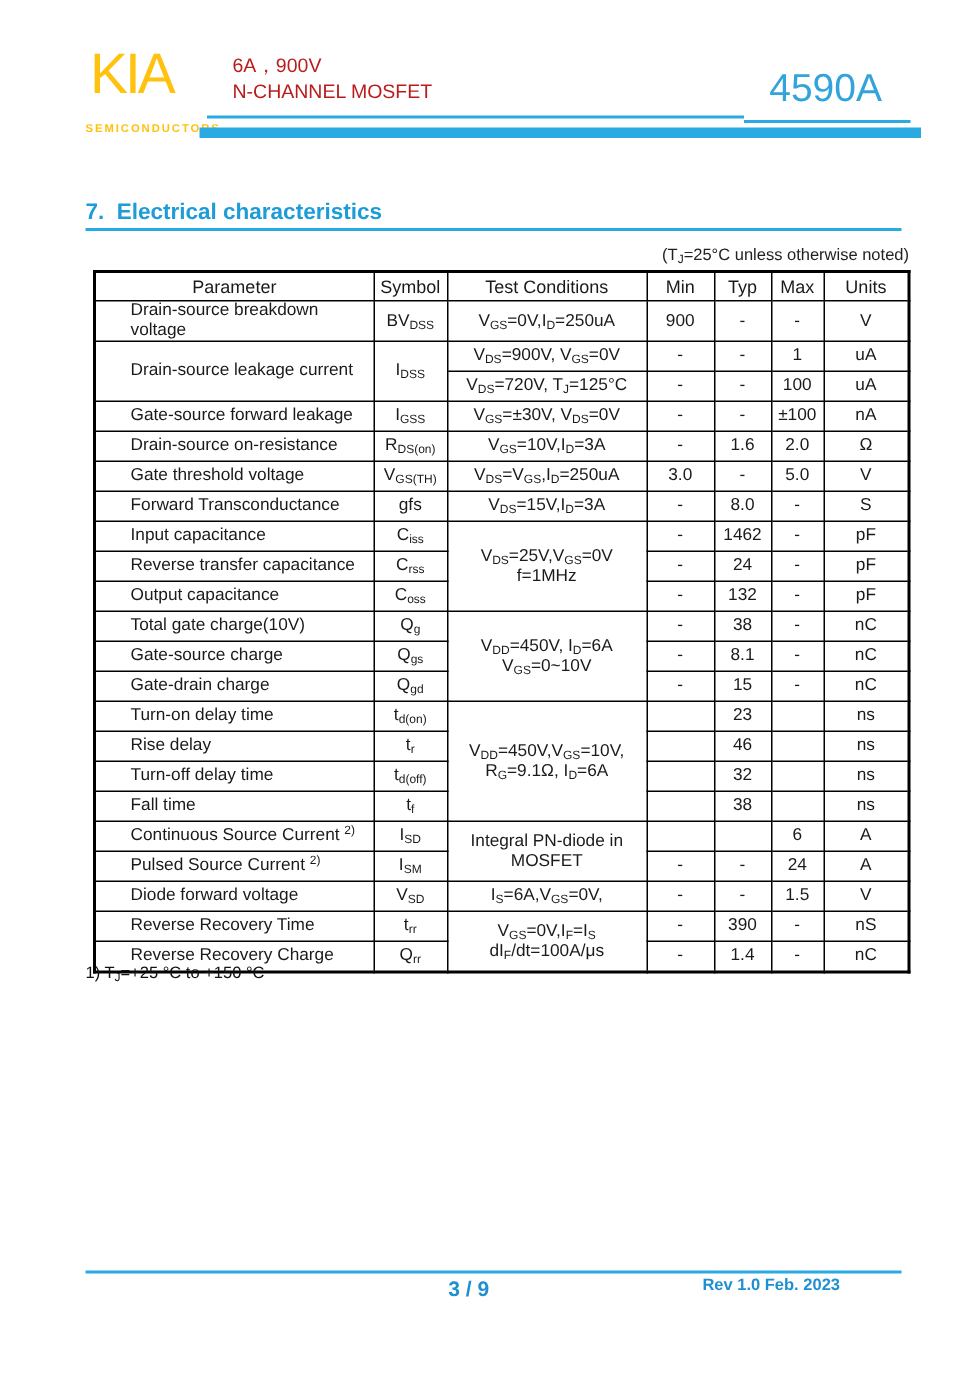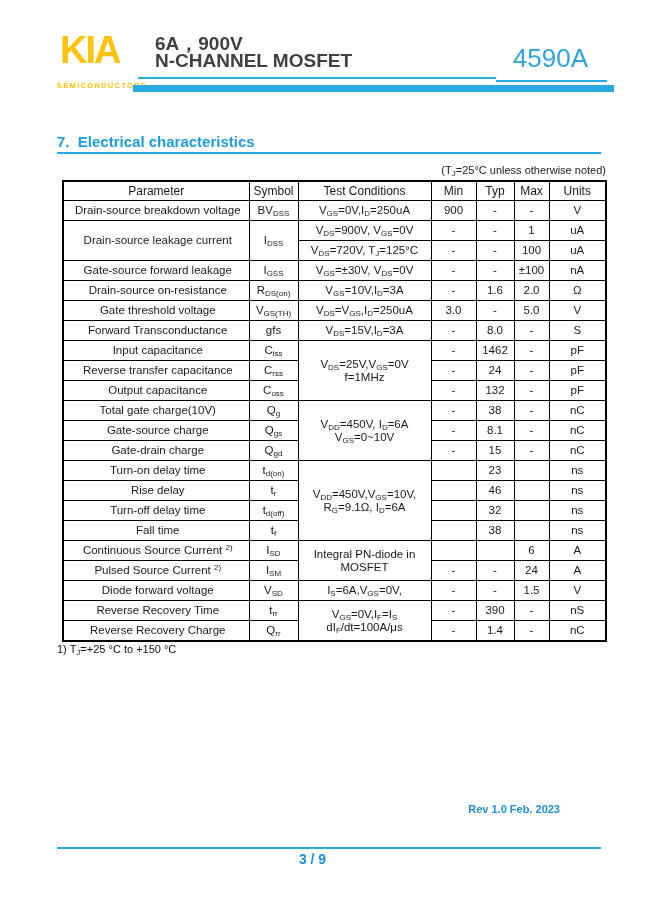--- a/index.html
+++ b/index.html
@@ -3,50 +3,50 @@
 <meta charset="utf-8">
 <style>
   html,body{margin:0;padding:0;}
   body{
     width:649px;height:917px;background:#ffffff;position:relative;
     font-family:"Liberation Sans", sans-serif;color:#1a1a1a;overflow:hidden;
   }
   .abs{position:absolute;}
 
   
-  .logo{left:60px;top:30px;font-size:38px;font-weight:bold;letter-spacing:-2px;color:#FFC20E;line-height:40px;}
+  .logo{left:60px;top:30px;font-size:38px;font-weight:normal;letter-spacing:-2px;color:#FFC20E;line-height:40px;}
   .logo-sub{left:57px;top:81px;font-size:7.5px;font-weight:bold;letter-spacing:1.3px;color:#FFC20E;}
-  .prod{left:155px;top:35px;font-size:19px;font-weight:bold;color:#404040;line-height:17px;}
+  .prod{left:155px;top:35px;font-size:13px;font-weight:normal;color:#b91c1c;line-height:17px;}
   .partno{left:470px;top:44px;width:118px;text-align:right;font-size:26px;color:#33A3DB;line-height:28px;}
   .rule-thin1{left:138px;top:77px;width:358px;height:2px;background:#29ABE2;}
   .rule-thin2{left:496px;top:80px;width:111px;height:2px;background:#29ABE2;}
   .rule-thick{left:133px;top:85px;width:481px;height:7px;background:#29ABE2;}
 
   
   .sec-title{left:57px;top:133px;font-size:15px;font-weight:bold;color:#1E9CD7;white-space:pre;}
   .title-underline{left:57px;top:152px;width:544px;height:2px;background:#29ABE2;}
   .ctx-note{left:300px;top:164px;width:306px;text-align:right;font-size:11px;color:#222;}
 
   
   .tbl-wrap{left:62px;top:180px;}
   table{border-collapse:collapse;table-layout:fixed;width:543px;border:2px solid #000;}
   th,td{border:1px solid #000;padding:0 2px;text-align:center;vertical-align:middle;
         font-size:11.5px;line-height:13px;height:19px;overflow:hidden;}
   th{font-weight:normal;font-size:12px;height:18px;}
-  td.param{text-align:center;padding-left:5px;}
+  td.param{text-align:left;padding-left:23px;}
   sub{font-size:8px;vertical-align:-2px;line-height:0;}
   sup{font-size:8px;vertical-align:4px;line-height:0;}
 
   
   .notes{left:57px;top:642px;font-size:11px;color:#111;line-height:14.5px;}
 
   
   .footer-rule{left:57px;top:847px;width:544px;height:2px;background:#29ABE2;}
   .page-num{left:0;top:851px;width:625px;text-align:center;font-size:14px;font-weight:bold;color:#1E8FD0;}
-  .rev{left:360px;top:803px;width:200px;text-align:right;font-size:11px;font-weight:bold;color:#1E8FD0;}
+  .rev{left:360px;top:851px;width:200px;text-align:right;font-size:11px;font-weight:bold;color:#1E8FD0;}
 </style>
 </head>
 <body>
 
 <div class="abs logo">KIA</div>
 <div class="abs logo-sub">SEMICONDUCTORS</div>
 <div class="abs prod">
   <div>6A，900V</div>
   <div>N-CHANNEL MOSFET</div>
 </div>

